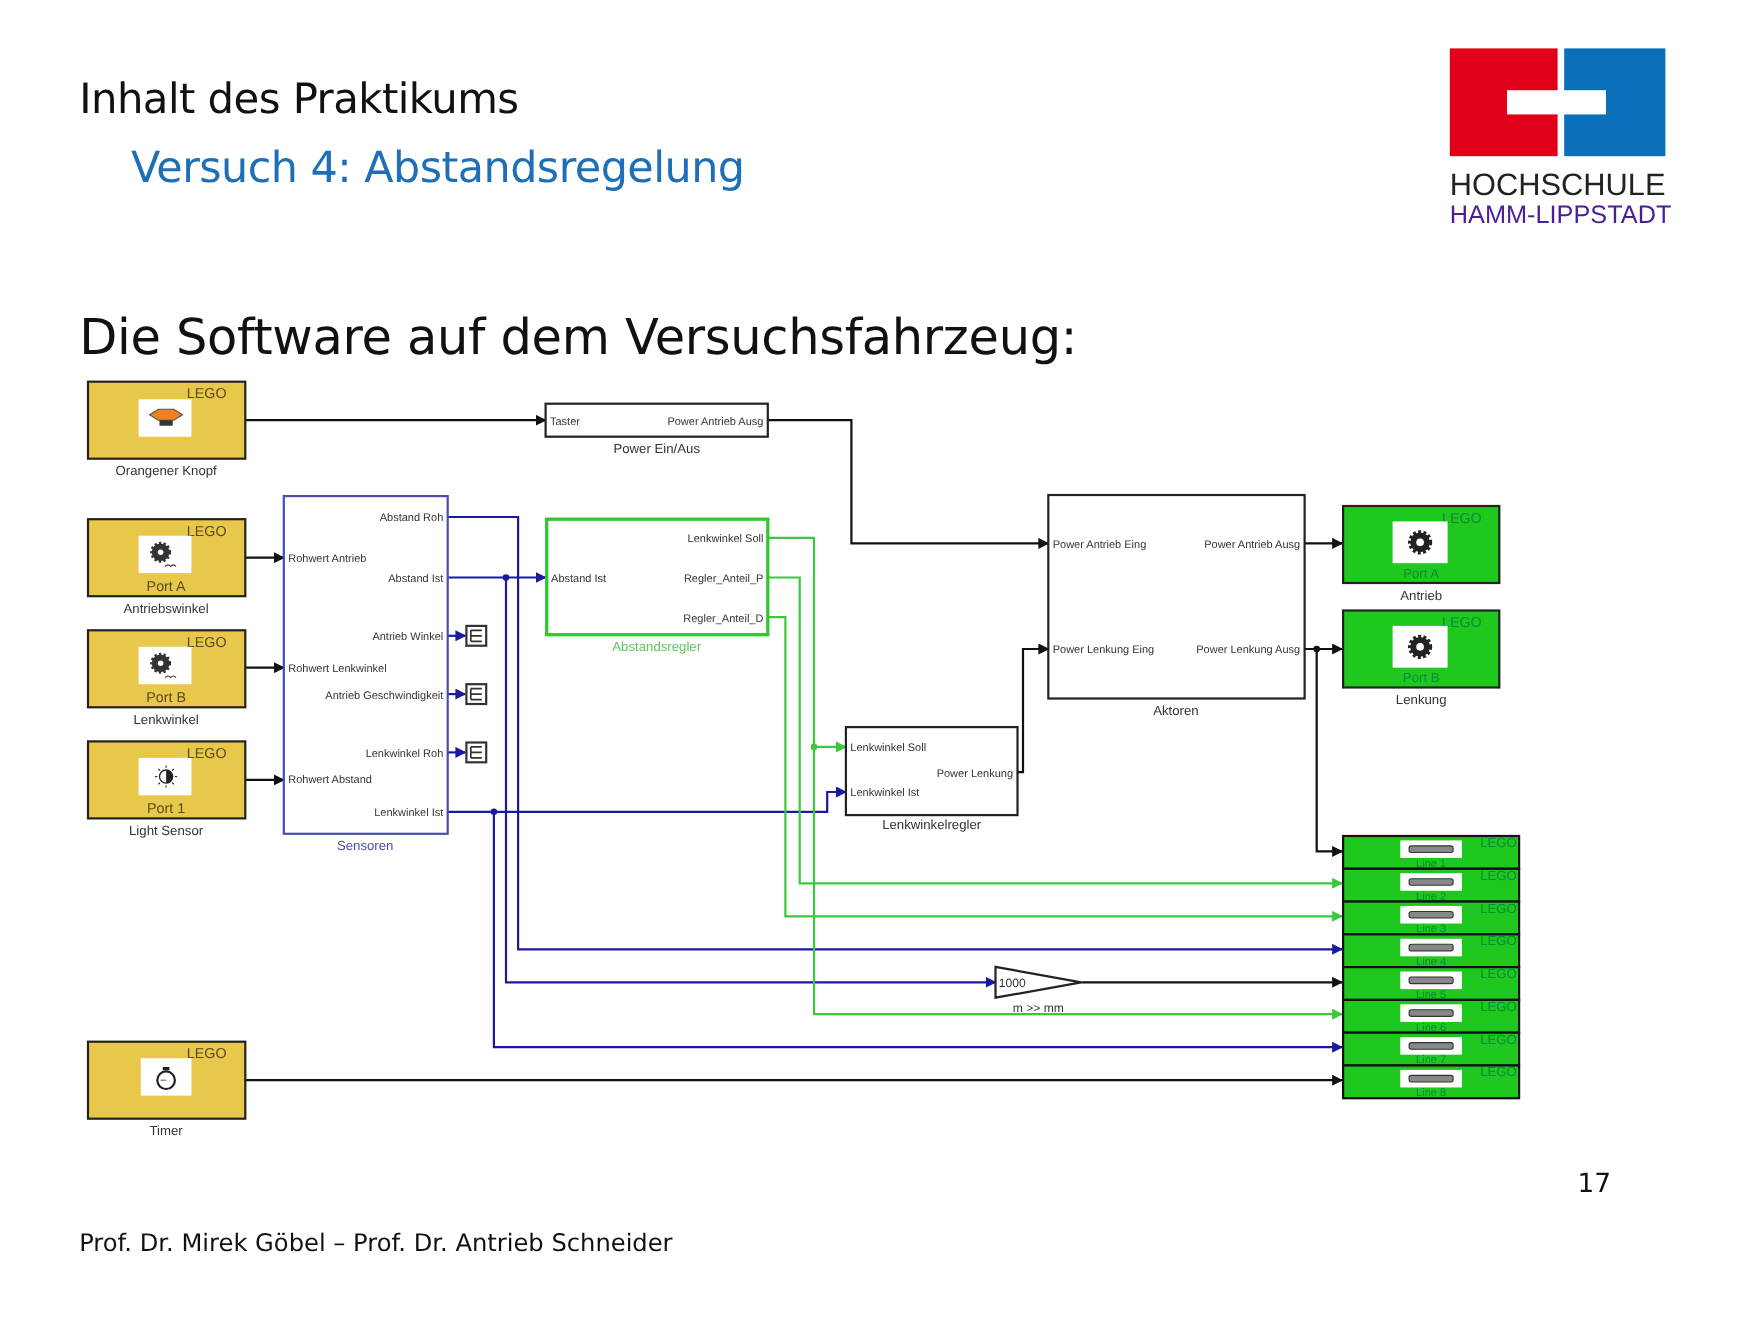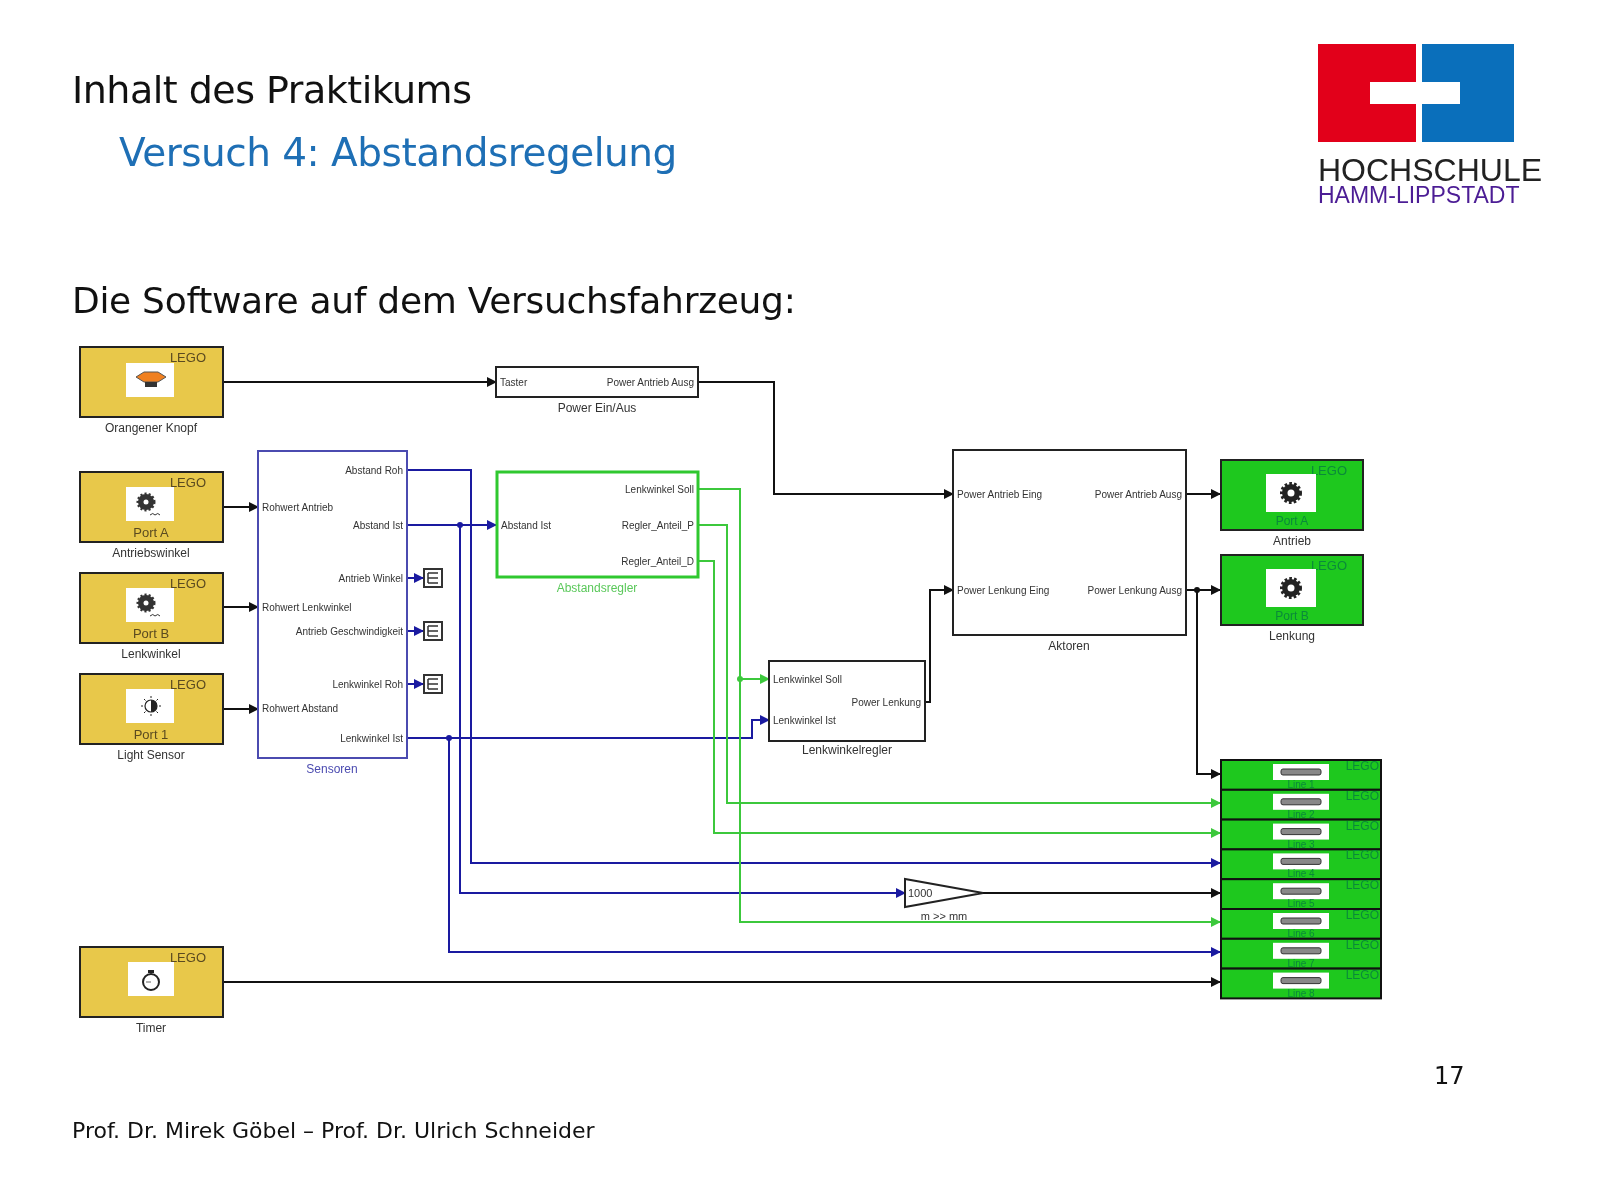--- a/index.html
+++ b/index.html
@@ -1,26 +1,26 @@
 <!DOCTYPE html>
 <html><head>
 <meta charset="utf-8">
 <style>
   html, body { margin:0; padding:0; background:#ffffff; }
   body { width:1600px; height:1200px; position:relative; overflow:hidden; font-family:"Liberation Sans", sans-serif; }
   .title1 { position:absolute; left:72px; top:68px; font-size:38px; color:#111; font-family:"DejaVu Sans", sans-serif; letter-spacing:-0.5px; }
   .title2 { position:absolute; left:72px; top:130px; font-size:39px; color:#1e6fb5; font-family:"DejaVu Sans", sans-serif; letter-spacing:-0.5px;margin-left:47px; }
-  .subtitle { position:absolute; left:72px; top:280px; font-size:36px; color:#111; font-family:"DejaVu Sans", sans-serif; letter-spacing:-0.3px; }
+  .subtitle { position:absolute; left:72px; top:280px; font-size:45px; color:#111; font-family:"DejaVu Sans", sans-serif; letter-spacing:-0.3px; }
   .footer-left { position:absolute; left:72px; top:1118px; font-size:22px; color:#111; font-family:"DejaVu Sans", sans-serif; }
   .footer-right { position:absolute; left:1434px; top:1062px; font-size:24px; color:#111; font-family:"DejaVu Sans", sans-serif; }
   .logo { position:absolute; left:1318px; top:44px; width:196px; height:162px; }
   .logo-red { position:absolute; left:0; top:0; width:98px; height:98px; background:#e2001a; }
   .logo-blue { position:absolute; left:104px; top:0; width:92px; height:98px; background:#0a6fbb; }
   .logo-bar { position:absolute; left:52px; top:38px; width:90px; height:22px; background:#ffffff; }
-  .logo-text1 { position:absolute; left:0; top:108px; font-size:32px; color:#222; font-family:"Liberation Sans", sans-serif; letter-spacing:0px; white-space:nowrap; }
+  .logo-text1 { position:absolute; left:0; top:108px; font-size:28px; color:#222; font-family:"Liberation Sans", sans-serif; letter-spacing:0px; white-space:nowrap; }
   .logo-text2 { position:absolute; left:0; top:138px; font-size:23px; color:#4c1d95; font-family:"Liberation Sans", sans-serif; white-space:nowrap; }
   svg#diagram { position:absolute; left:0; top:0; }
   svg text { font-family:"Liberation Sans", sans-serif; }
 </style>
 </head>
 <body>
 
 <div class="title1">Inhalt des Praktikums</div>
 <div class="title2">Versuch 4: Abstandsregelung</div>
 
@@ -296,14 +296,14 @@
       <g>
         <rect x="1221" y="968.6" width="160" height="29.8" fill="#1ec81e" stroke="#111" stroke-width="2"></rect>
         <text x="1379" y="978.6" font-size="12" fill="#0a8a3a" text-anchor="end">LEGO</text>
         <rect x="1273" y="972.6" width="56" height="16" fill="#fff"></rect>
         <rect x="1281" y="977.6" width="40" height="6" rx="2" fill="#888" stroke="#333" stroke-width="1"></rect>
         <text x="1301" y="996.6" font-size="10" fill="#0a8a3a" text-anchor="middle">Line 8</text>
       </g>
     </g>
 </svg>
 
-<div class="footer-left">Prof. Dr. Mirek Göbel – Prof. Dr. Ulrich Schneider</div>
+<div class="footer-left">Prof. Dr. Mirek Göbel – Prof. Dr. Antrieb Schneider</div>
 <div class="footer-right">17</div>
 
 </body></html>

